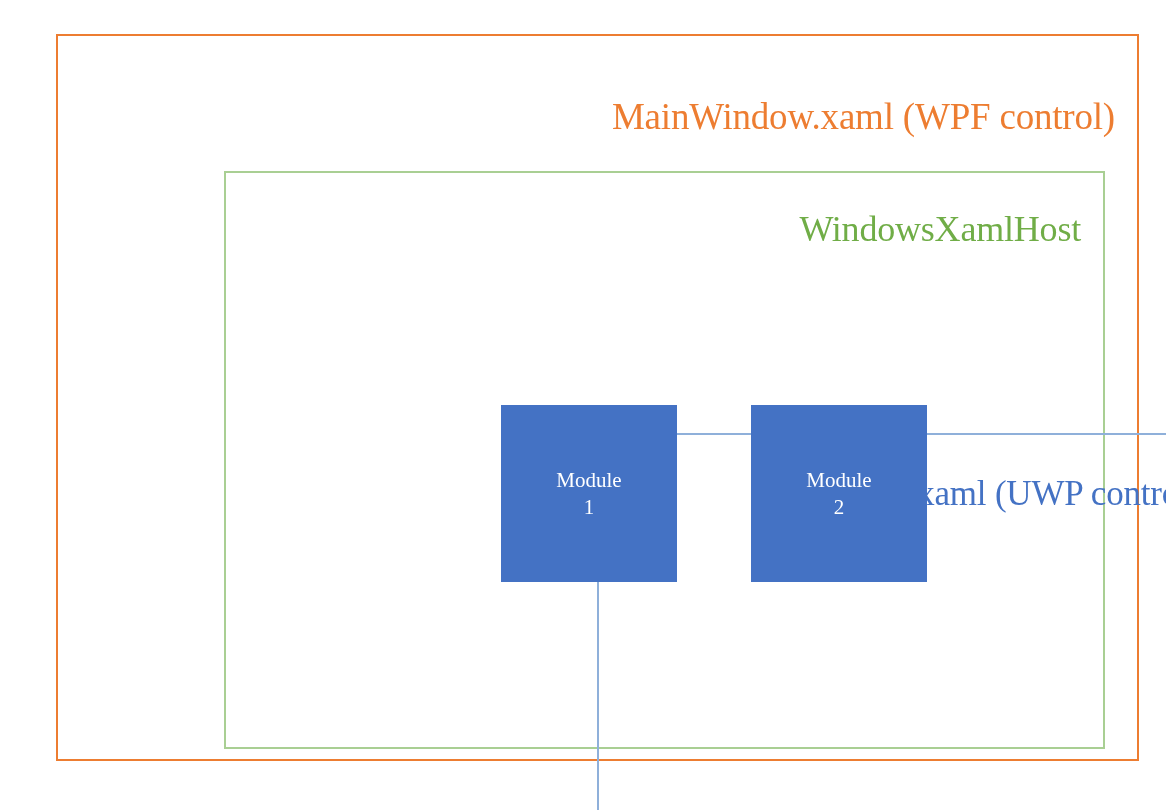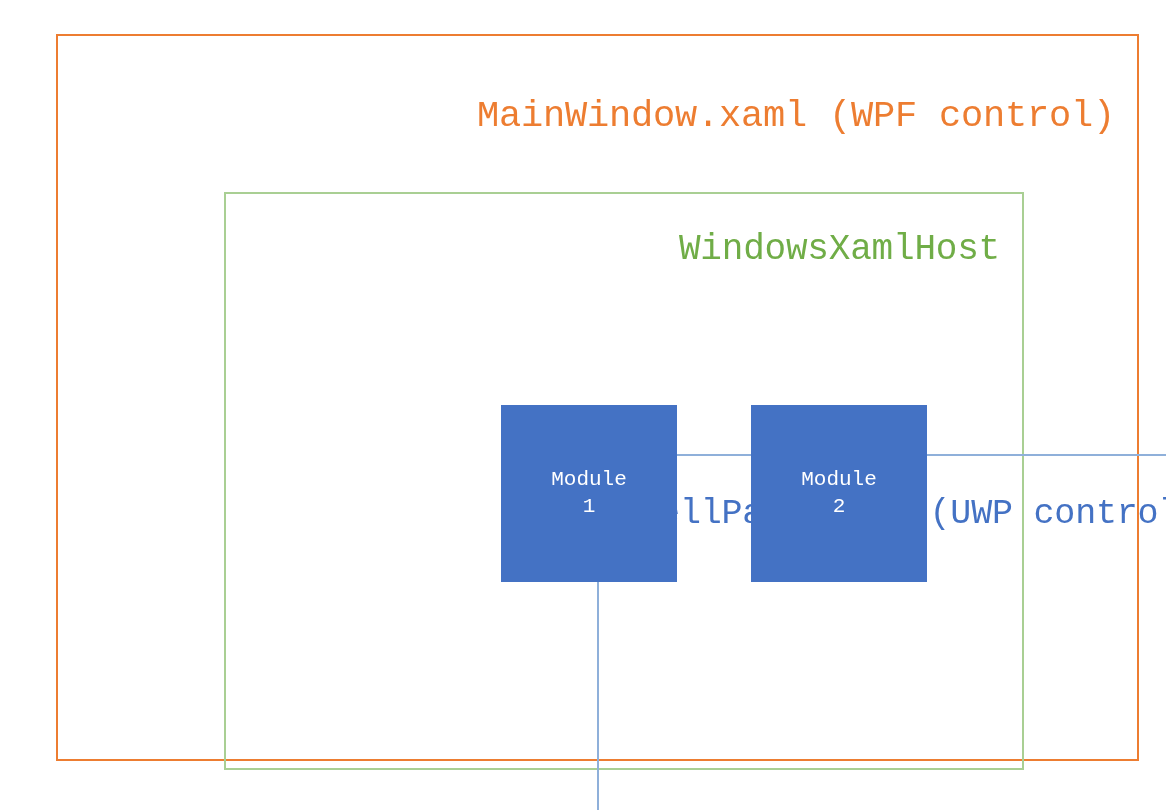--- a/index.html
+++ b/index.html
@@ -5,43 +5,43 @@
   html, body {
     margin: 0;
     padding: 0;
     background: #ffffff;
   }
   #canvas {
     position: relative;
     width: 1166px;
     height: 810px;
     background: #ffffff;
-    font-family: Liberation Mono, monospace;
+    font-family: Liberation Serif, serif;
     overflow: hidden;
   }
 
   
   .layer {
     position: absolute;
     box-sizing: border-box;
     background: transparent;
   }
 
   .layer-outer {
     left: 56px;
     top: 34px;
     width: 1083px;
     height: 727px;
     border: 2px solid #ED7D31;
   }
 
   .layer-middle {
     left: 166px;
-    top: 156px;
-    width: 800px;
+    top: 135px;
+    width: 881px;
     height: 578px;
     border: 2px solid #A9CF93;
   }
 
   .layer-inner {
     left: 371px;
     top: 260px;
     width: 627px;
     height: 398px;
     border: 2px solid #8FB0DA;

